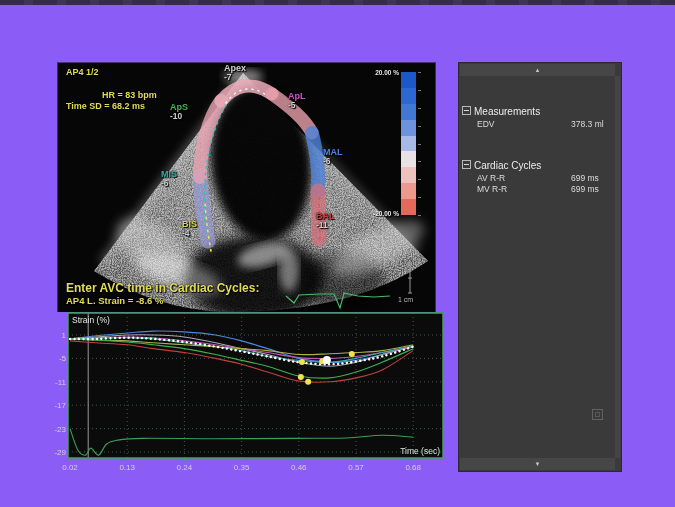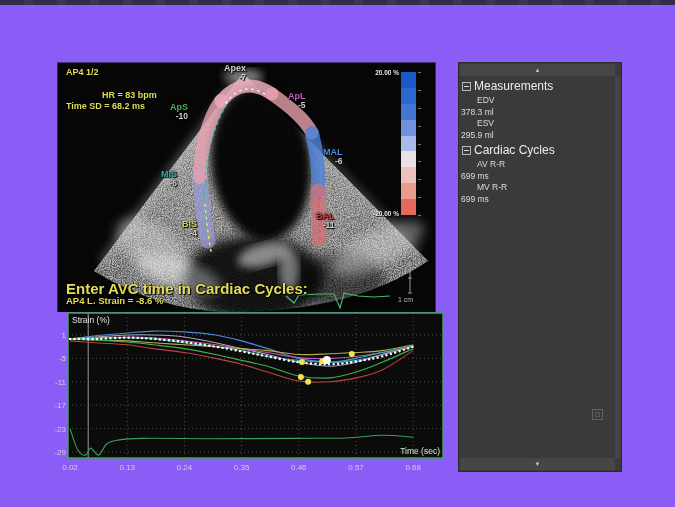--- a/index.html
+++ b/index.html
@@ -9,47 +9,47 @@
             background:repeating-linear-gradient(90deg,#1f1f1f 0 24px,#2b2b2b 24px 33px);opacity:.8;}
 
   
   .us-panel{position:absolute;left:57px;top:62px;width:377px;height:249px;background:#060606;
             border-top:1px solid #46386a;border-left:1px solid #3a2f58;border-right:1px solid #3a2f58;}
   .us-text{position:absolute;color:#e2dc55;font-weight:bold;font-size:9px;line-height:11px;
            text-shadow:1px 1px 1px #000,0 0 2px #000;white-space:nowrap;}
   .view-label{left:8px;top:4px;}
   .hr{left:8px;top:27px;margin-left:36px;}
   .timesd{left:8px;top:38px;}
-  .prompt1{left:8px;top:220px;font-size:15px;}
+  .prompt1{left:8px;top:220px;font-size:12px;}
   .prompt2{left:8px;top:232px;font-size:9.5px;}
-  .seg-label{position:absolute;text-align:right;font-weight:bold;font-size:9px;line-height:9px;
+  .seg-label{position:absolute;text-align:left;font-weight:bold;font-size:9px;line-height:9px;
              text-shadow:1px 1px 1px #000,0 0 2px #000;white-space:nowrap;}
   .seg-label .val{color:#cfcfcf;font-size:8.5px;}
   .cb-label{position:absolute;color:#e8e8e8;font-size:6.5px;font-weight:bold;right:36px;
             text-shadow:1px 1px 1px #000;}
   .cb-label.top{top:6px;} .cb-label.bottom{top:147px;}
   #colorbar{position:absolute;left:343px;top:9px;width:15px;height:143px;}
   #colorbar .seg{width:15px;}
   .cb-tick{position:absolute;left:360px;width:3px;height:1px;background:#777;}
   .scale-label{position:absolute;left:340px;top:233px;color:#b8b8b8;font-size:7px;}
 
   
   #chart-svg{position:absolute;left:52px;top:310px;}
 
   
   .meas-panel{position:absolute;left:458px;top:62px;width:164px;height:410px;background:#3a3a3a;
               border:1px solid #2c2c2c;box-sizing:border-box;color:#dcdcdc;font-size:8.5px;}
   .scroll-btn{position:absolute;left:1px;right:6px;height:12px;background:#464646;
               text-align:center;color:#c4c4c4;font-size:6px;line-height:12px;cursor:pointer;}
   .scroll-btn.top{top:1px;} .scroll-btn.bottom{bottom:1px;}
   #panel-sections{position:absolute;left:2px;top:14px;right:8px;}
-  .sec-header{display:flex;align-items:center;gap:3px;padding:2px 1px;font-size:12px;color:#ececec;cursor:pointer;}
+  .sec-header{display:flex;align-items:flex-start;gap:3px;padding:2px 1px;font-size:10px;color:#ececec;cursor:pointer;margin-top:27px;}
   .collapse-icon{display:inline-block;width:7px;height:7px;border:1px solid #b8b8b8;position:relative;background:#3a3a3a;}
   .collapse-icon::after{content:"";position:absolute;left:1px;right:1px;top:3px;height:1px;background:#d8d8d8;}
-  .meas-row{display:flex;line-height:11.5px;flex-direction:column;}
+  .meas-row{display:flex;line-height:11.5px;}
   .meas-row .lbl{width:94px;padding-left:16px;}
   .meas-row .val{flex:1;}
   .scroll-strip{position:absolute;top:13px;bottom:13px;right:1px;width:5px;background:#454545;}
   .panel-handle{position:absolute;left:133px;top:346px;width:9px;height:9px;border:1px solid #626262;}
   .panel-handle::after{content:"";position:absolute;left:2px;top:2px;width:3px;height:3px;border:1px solid #585858;}
 </style>
 </head>
 <body>
 
 <div class="screen">
@@ -211,24 +211,20 @@
     <div class="scroll-btn top"><span>▲</span></div>
     <div id="panel-sections">
         <div class="sec-header">
           <span class="collapse-icon"></span>
           <span>Measurements</span>
         </div>
         <div class="meas-row">
           <span class="lbl">EDV</span>
           <span class="val">378.3 ml</span>
         </div>
-        <div class="meas-row">
-          <span class="lbl">ESV</span>
-          <span class="val">295.9 ml</span>
-        </div>
         <div class="sec-header">
           <span class="collapse-icon"></span>
           <span>Cardiac Cycles</span>
         </div>
         <div class="meas-row">
           <span class="lbl">AV R-R</span>
           <span class="val">699 ms</span>
         </div>
         <div class="meas-row">
           <span class="lbl">MV R-R</span>

